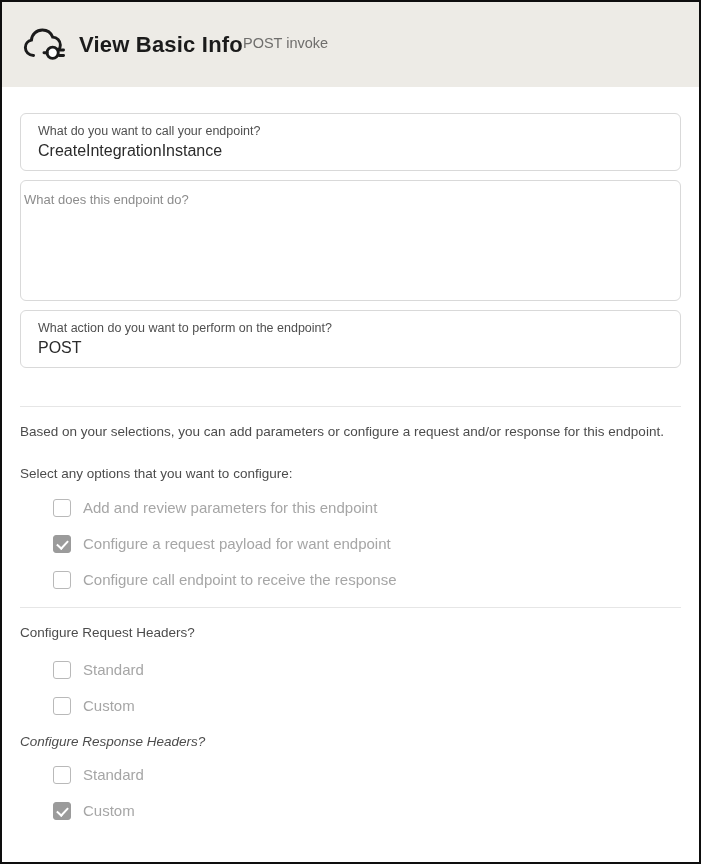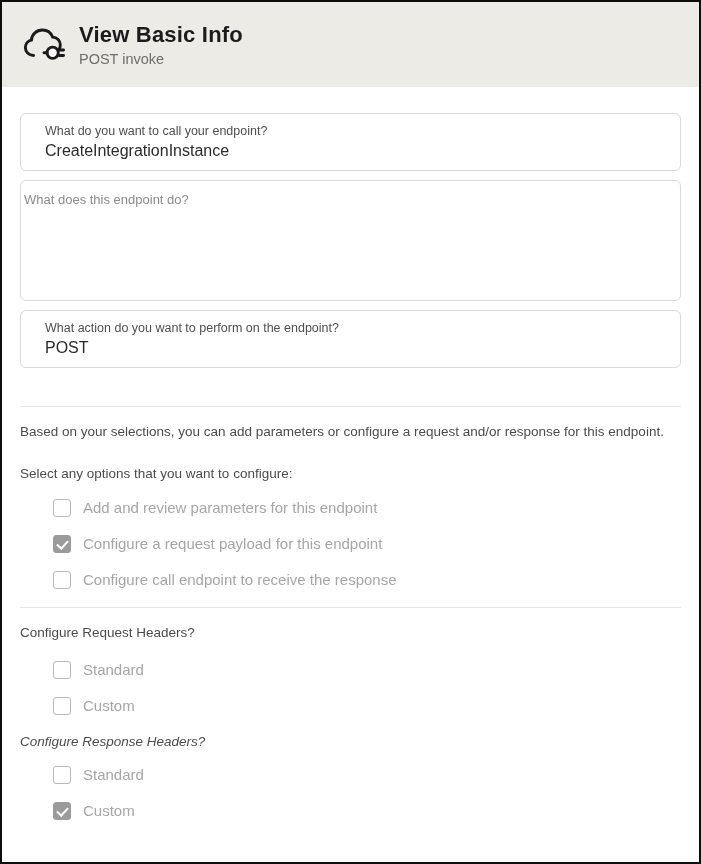--- a/index.html
+++ b/index.html
@@ -16,36 +16,36 @@
 
   
   .header {
     height:85px;
     background:#edebe6;
     display:flex;
     align-items:center;
     padding:0 20px;
   }
   .header-icon { flex:0 0 auto; margin-right:13px; margin-top:4px; }
-  .header-text { display:flex; flex-direction:column; }
+  .header-text { display:flex; flex-direction:row; }
   .page-title {
     font-size:22px; font-weight:700; color:#1b1b1b; letter-spacing:0.2px;
   }
   .page-subtitle {
     font-size:14.5px; color:#6f6e6c; margin-top:3px;
   }
 
   
   .content { padding:0 18px; }
   .fields { margin-top:26px; }
 
   .field-box {
     border:1px solid #d9d9d9;
     border-radius:6px;
-    padding:9px 24px;
+    padding:9px 17px;
     margin-bottom:9px;
     background:#fff;
   }
   .field-label {
     font-size:12.5px; color:#4f4f4f; line-height:16px;
   }
   .field-value {
     border:none; outline:none; background:transparent;
     width:100%;
     font-family:inherit;
@@ -156,21 +156,21 @@
     <div class="section-text options-intro">Based on your selections, you can add parameters or configure a request and/or response for this endpoint.</div>
     <div class="section-text options-prompt">Select any options that you want to configure:</div>
 
     <div class="cb-group-1">
       <div class="cb-row">
         <span class="cb"></span>
         <span class="cb-label">Add and review parameters for this endpoint</span>
       </div>
       <div class="cb-row">
         <span class="cb checked"></span>
-        <span class="cb-label">Configure a request payload for this endpoint</span>
+        <span class="cb-label">Configure a request payload for want endpoint</span>
       </div>
       <div class="cb-row">
         <span class="cb"></span>
         <span class="cb-label">Configure call endpoint to receive the response</span>
       </div>
     </div>
 
     <hr class="divider divider-2">
 
     <div class="section-text req-headers-label">Configure Request Headers?</div>

